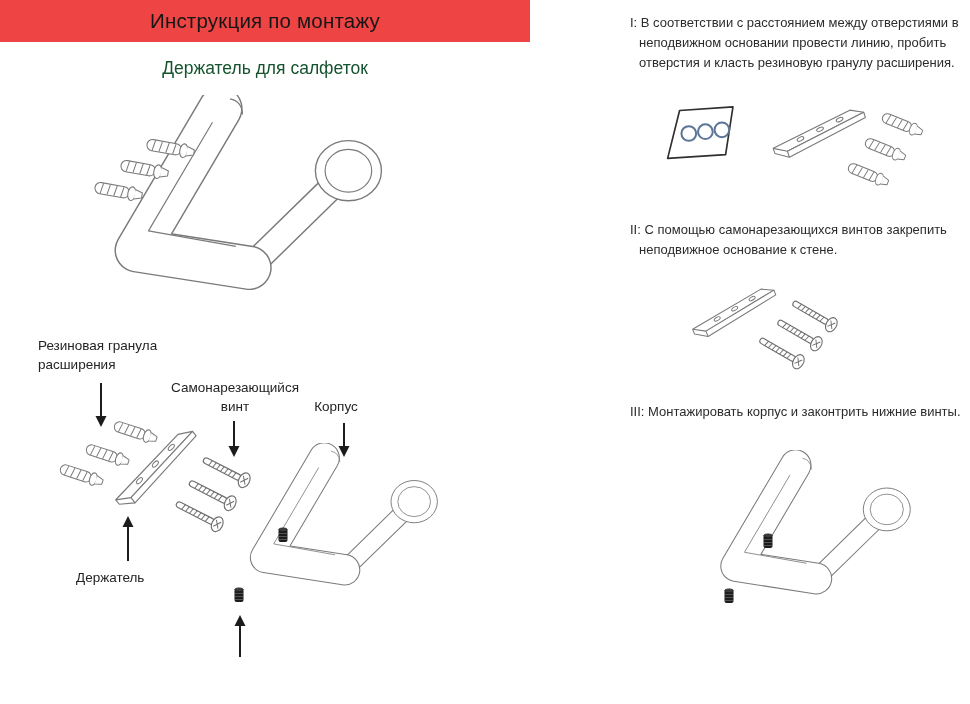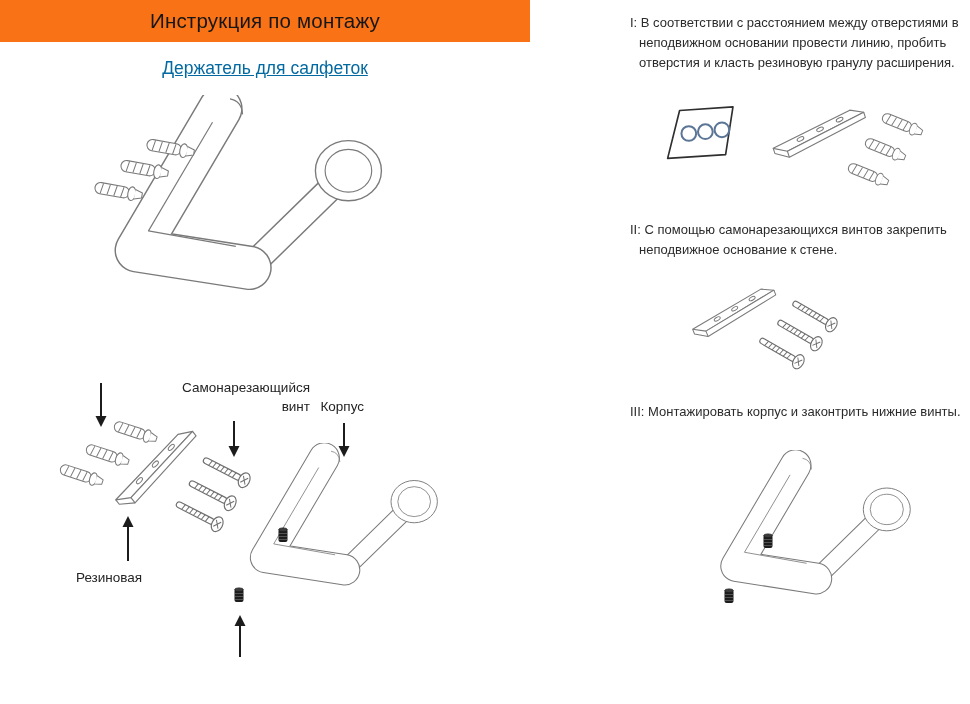--- a/index.html
+++ b/index.html
@@ -1,26 +1,26 @@
 <!DOCTYPE html>
 <html><head>
 <meta charset="utf-8">
 <style>
   html,body{margin:0;padding:0;background:#fff;}
   .page{position:relative;width:970px;height:704px;background:#ffffff;overflow:hidden;
         font-family:"Liberation Sans",sans-serif;color:#262626;}
   .abs{position:absolute;}
-  .header-bar{left:0;top:0;width:530px;height:42px;background:#f97316;
+  .header-bar{left:0;top:0;width:530px;height:42px;background:#ef4444;
               display:flex;align-items:center;justify-content:center;}
   .page-title{font-size:20.5px;color:#161616;letter-spacing:.2px;}
-  .subtitle{left:0;top:58px;width:530px;text-align:center;font-size:17.5px;color:#0369a1;text-decoration:underline;}
+  .subtitle{left:0;top:58px;width:530px;text-align:center;font-size:17.5px;color:#14532d;}
   .step-text{width:338px;font-size:13px;line-height:20px;color:#2b2b2b;
              padding-left:9px;text-indent:-9px;}
   .part-label{font-size:13.5px;line-height:19px;color:#242424;}
-  .center{text-align:right;}
+  .center{text-align:center;}
   svg{display:block;}
 </style>
 </head>
 <body>
 
 <svg width="0" height="0" style="position:absolute" aria-hidden="true">
   <defs>
 
     <symbol id="sym-holder" viewBox="0 0 340 220">
       <path d="M196,180 L284,94" stroke="#7a7a7a" stroke-width="27" fill="none" stroke-linecap="round"></path>
@@ -109,23 +109,24 @@
     </g>
     <g fill="#1c1c1c" stroke="none">
       <polygon points="71,52 65.5,41 76.5,41"></polygon>
       <polygon points="204,82 198.5,71 209.5,71"></polygon>
       <polygon points="314,82 308.5,71 319.5,71"></polygon>
       <polygon points="98,141 92.5,152 103.5,152"></polygon>
       <polygon points="210,240 204.5,251 215.5,251"></polygon>
     </g>
   </svg>
 
+  <div class="abs part-label" style="left:38px;top:336px;width:170px">Резиновая гранула расширения</div>
   <div class="abs part-label center" style="left:160px;top:378px;width:150px">Самонарезающийся винт</div>
   <div class="abs part-label center" style="left:308px;top:397px;width:56px">Корпус</div>
-  <div class="abs part-label" style="left:76px;top:568px;width:120px">Резиновая</div>
+  <div class="abs part-label" style="left:76px;top:568px;width:120px">Держатель</div>
 
   <div class="abs step-text" style="left:630px;top:13px">I: В соответствии с расстоянием между отверстиями в неподвижном основании провести линию, пробить отверстия и класть резиновую гранулу расширения.</div>
   <svg class="abs" style="left:640px;top:95px" width="320" height="115" viewBox="0 0 320 115">
     <use href="#sym-template" x="12" y="8" width="92" height="61"></use>
     <use href="#sym-rail" x="126" y="22" width="108" height="36" transform="rotate(-18 180 40)"></use>
     <use href="#sym-anchor" x="238" y="18" width="50" height="23" transform="rotate(22 263 29)"></use>
     <use href="#sym-anchor" x="221" y="43" width="50" height="23" transform="rotate(22 246 54)"></use>
     <use href="#sym-anchor" x="204" y="68" width="50" height="23" transform="rotate(22 229 79)"></use>
   </svg>
 

